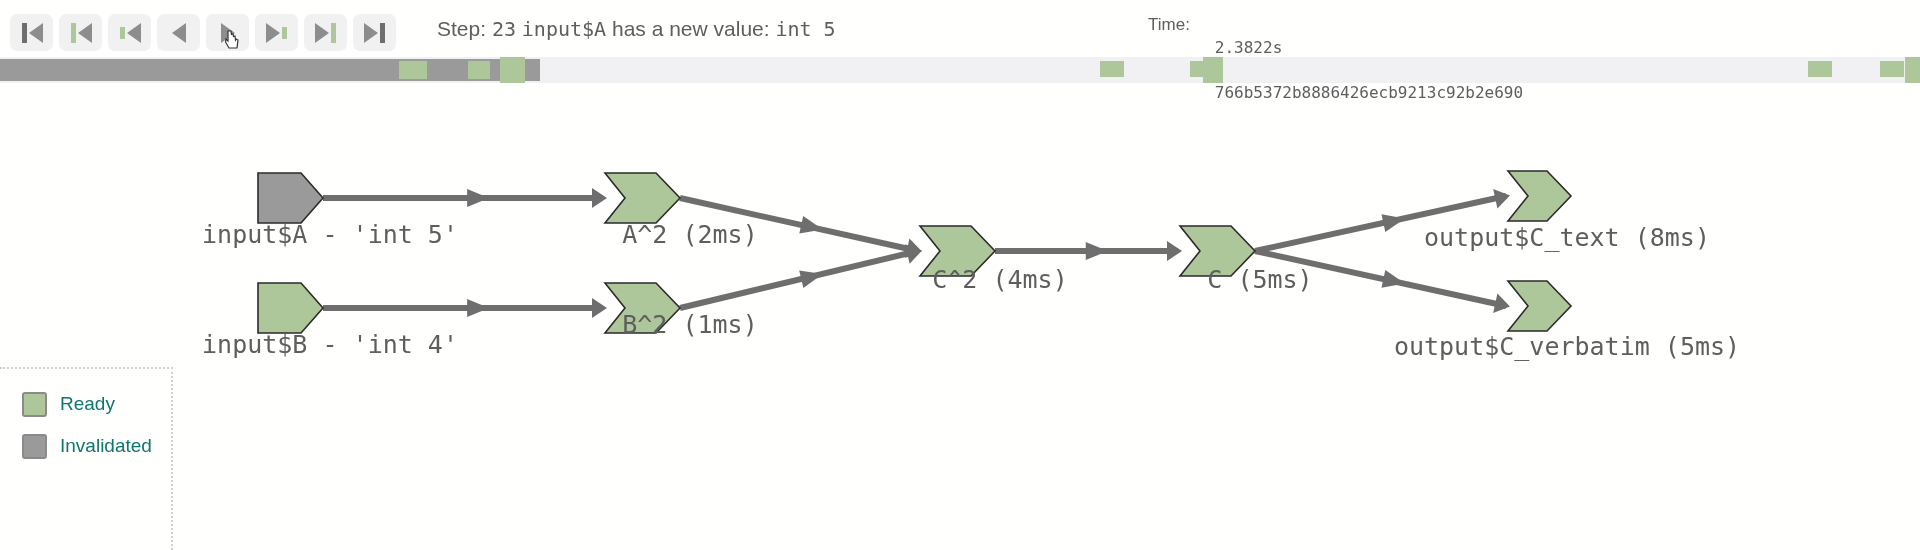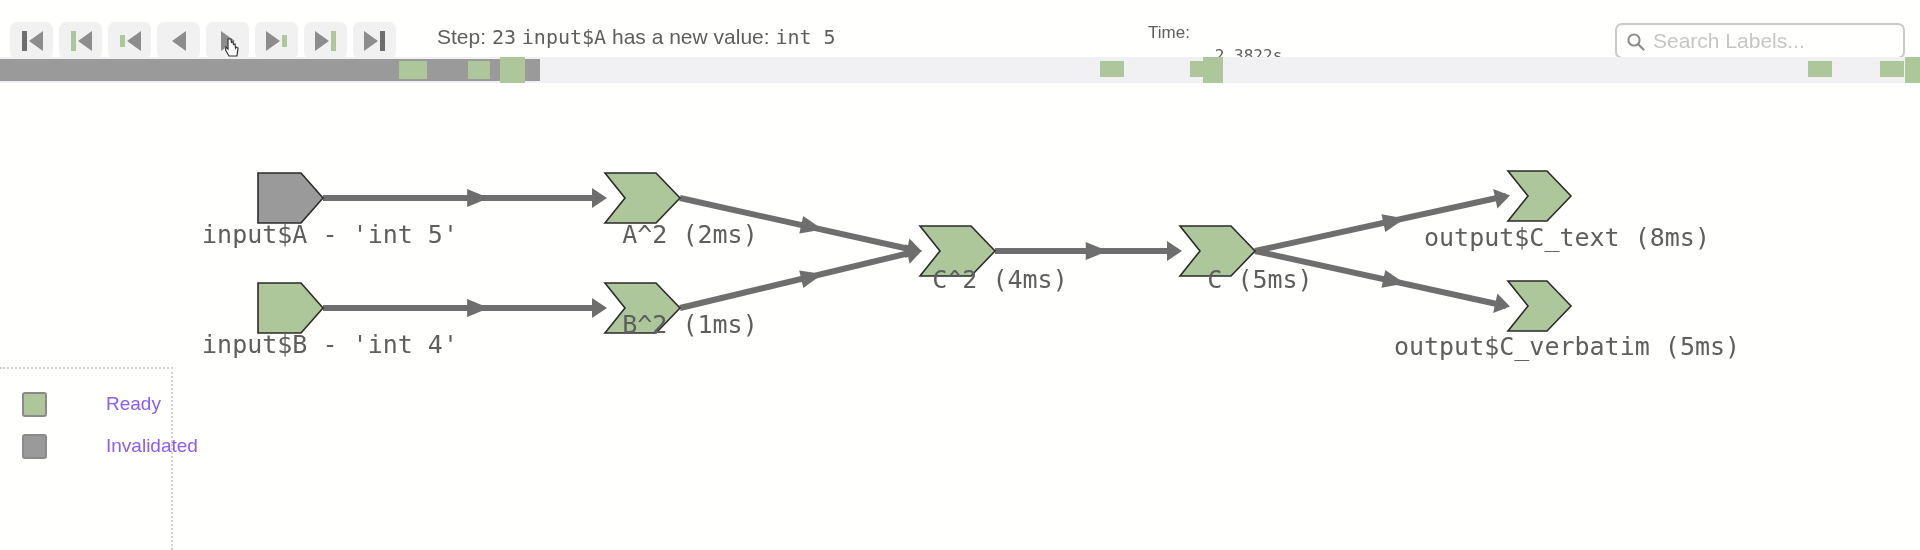--- a/index.html
+++ b/index.html
@@ -6,21 +6,21 @@
     margin: 0; padding: 0;
     width: 1920px; height: 550px;
     background: #fffffd;
     font-family: "Liberation Sans", sans-serif;
     overflow: hidden;
   }
   #app { position: relative; width: 1920px; height: 550px; background: #fffffd; }
 
   
   .toolbar {
-    position: absolute; left: 0; top: 16px; width: 1920px; height: 55px;
+    position: absolute; left: 0; top: 8px; width: 1920px; height: 55px;
     background: #fffffd;
   }
   .nav-buttons { position: absolute; left: 10px; top: 6px; display: flex; gap: 6px; }
   .nav-btn {
     width: 43px; height: 37px; background: #f1f1f1; border: none; border-radius: 7px;
     position: relative; cursor: pointer; padding: 0;
     display: flex; align-items: center; justify-content: center;
   }
   .nav-btn svg { display: block; }
 
@@ -69,21 +69,21 @@
     position: absolute; left: 0px; top: 367px; width: 173px; height: 183px;
     border-top: 2px dotted #d2d2d2; border-right: 2px dotted #d2d2d2;
     background: #fffffd; box-sizing: border-box;
     padding: 14px 0 0 22px;
   }
   .legend-row { display: flex; align-items: center; height: 42px; }
   .swatch {
     width: 25px; height: 25px; border: 2px solid #8a8a8a; border-radius: 3px;
     box-sizing: border-box; margin-right: 13px; flex: 0 0 auto;
   }
-  .legend-label { font-size: 19px; color: #8b5cf6; margin-left: 46px; }
+  .legend-label { font-size: 19px; color: #0f766e; }
 </style>
 </head>
 <body>
 
 <div id="app">
 
   <div class="toolbar">
 
     <div class="nav-buttons">
       <button class="nav-btn">
@@ -142,29 +142,23 @@
       <span class="mono">23</span>
       <span class="mono">input$A</span>
       <span class="lbl">has a new value:</span>
       <span class="mono">int 5</span>
     </div>
 
     <div class="meta">
       <span class="k">Time:</span>
       <span class="v">2.3822s</span>
       <span class="k">Labels:</span>
+      <span class="v">766b5372b8886426ecb9213c92b2e690</span>
     </div>
 
-    <div class="search-wrap">
-      <svg class="search-icon" width="19" height="19" viewBox="0 0 19 19">
-        <circle cx="8" cy="8" r="5.6" fill="none" stroke="#8d8d8d" stroke-width="2"></circle>
-        <line x1="12" y1="12" x2="17.5" y2="17.5" stroke="#8d8d8d" stroke-width="2.4" stroke-linecap="round"></line>
-      </svg>
-      <input class="search-input" type="text" placeholder="Search Labels..." style="">
-    </div>
   </div>
 
   <div class="timeline">
     <div class="tl-thumb" style="left: 0px; width: 540px; background: rgb(154, 154, 154);"></div>
     <div id="tl-marks">
         <div class="tl-mark" style="left: 399px; top: 4px; width: 28px; height: 18px; background: rgb(174, 199, 154);"></div>
         <div class="tl-mark" style="left: 468px; top: 4px; width: 22px; height: 18px; background: rgb(174, 199, 154);"></div>
         <div class="tl-mark" style="left: 500px; top: 0px; width: 25px; height: 26px; background: rgb(174, 199, 154);"></div>
         <div class="tl-mark" style="left: 1100px; top: 4px; width: 24px; height: 16px; background: rgb(174, 199, 154);"></div>
         <div class="tl-mark" style="left: 1190px; top: 4px; width: 24px; height: 16px; background: rgb(174, 199, 154);"></div>

